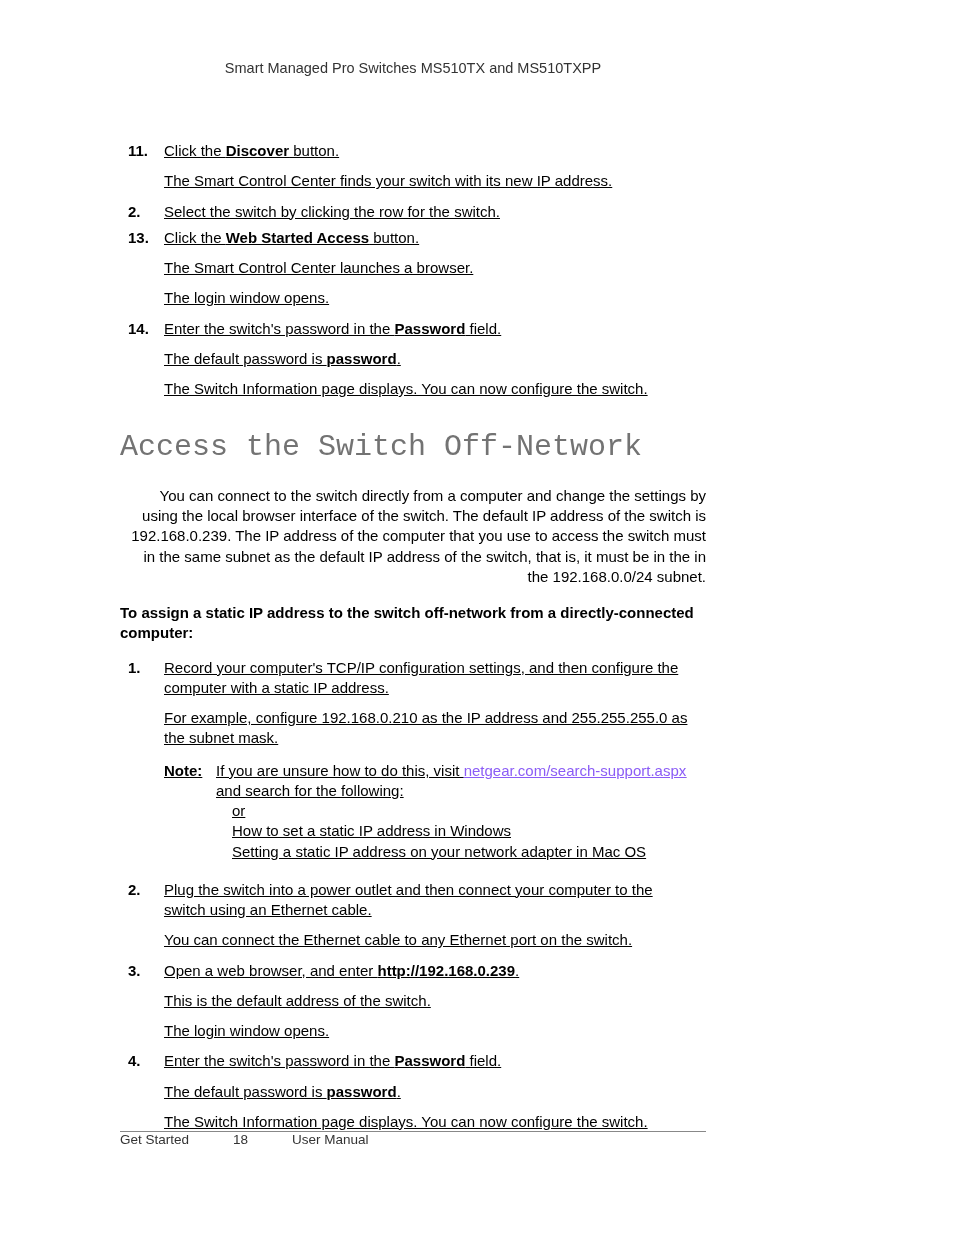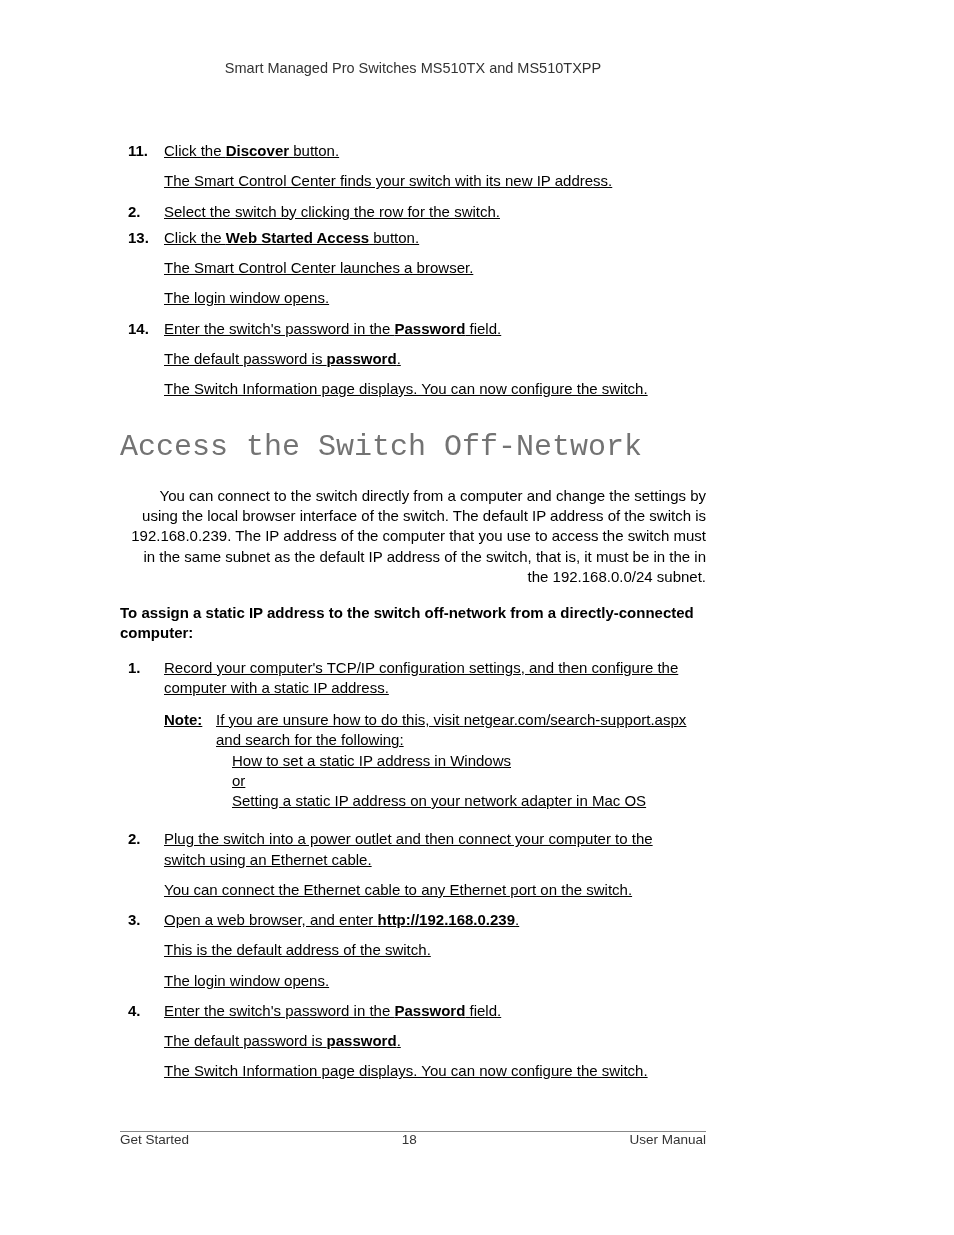--- a/index.html
+++ b/index.html
@@ -75,41 +75,41 @@
     font-weight: bold;
     min-width: 52px;
   }
   .note-body {
     flex: 1;
   }
   .note-indent {
     margin-left: 16px;
   }
   a.underline-link {
-    color: #000000;
+    color: #8b5cf6;
     text-decoration: underline;
   }
   .footer-rule {
     border: none;
     border-top: 1px solid #888;
     margin: 0;
   }
   .footer {
     position: absolute;
     left: 120px;
     right: 120px;
     bottom: 88px;
     font-family: Arial, Helvetica, sans-serif;
     font-size: 13.5px;
     color: #333;
   }
   .footer-row {
     display: flex;
-    justify-content: space-between;
     margin-top: 0;
+    gap: 44px;
   }
 </style>
 </head>
 <body>
 
 <div class="page">
 
   <div class="running-head">Smart Managed Pro Switches MS510TX and MS510TXPP</div>
 
   <div class="content">
@@ -141,26 +141,27 @@
     <h2 class="section">Access the Switch Off-Network</h2>
 
     <p class="para">You can connect to the switch directly from a computer and change the settings by using the local browser interface of the switch. The default IP address of the switch is 192.168.0.239. The IP address of the computer that you use to access the switch must in the same subnet as the default IP address of the switch, that is, it must be in the in the 192.168.0.0/24 subnet.</p>
 
     <p class="task-heading">To assign a static IP address to the switch off-network from a directly-connected computer:</p>
 
     <ol class="main-list">
       <li>
         <span class="num">1.</span>
         <span>Record your computer's TCP/IP configuration settings, and then configure the computer with a static IP address.</span>
+        <div class="sub">For example, configure 192.168.0.210 as the IP address and 255.255.255.0 as the subnet mask.</div>
         <div class="note-block">
           <div class="note-label">Note:</div>
           <div class="note-body">
             <div><span>If you are unsure how to do this, visit </span><a class="underline-link">netgear.com/search-support.aspx</a><span> and search for the following:</span></div>
+            <div class="note-indent">or</div>
             <div class="note-indent">How to set a static IP address in Windows</div>
-            <div class="note-indent">or</div>
             <div class="note-indent">Setting a static IP address on your network adapter in Mac OS</div>
           </div>
         </div>
       </li>
       <li style="margin-top:18px;">
         <span class="num">2.</span>
         <span>Plug the switch into a power outlet and then connect your computer to the switch using an Ethernet cable.</span>
         <div class="sub">You can connect the Ethernet cable to any Ethernet port on the switch.</div>
       </li>
       <li>

